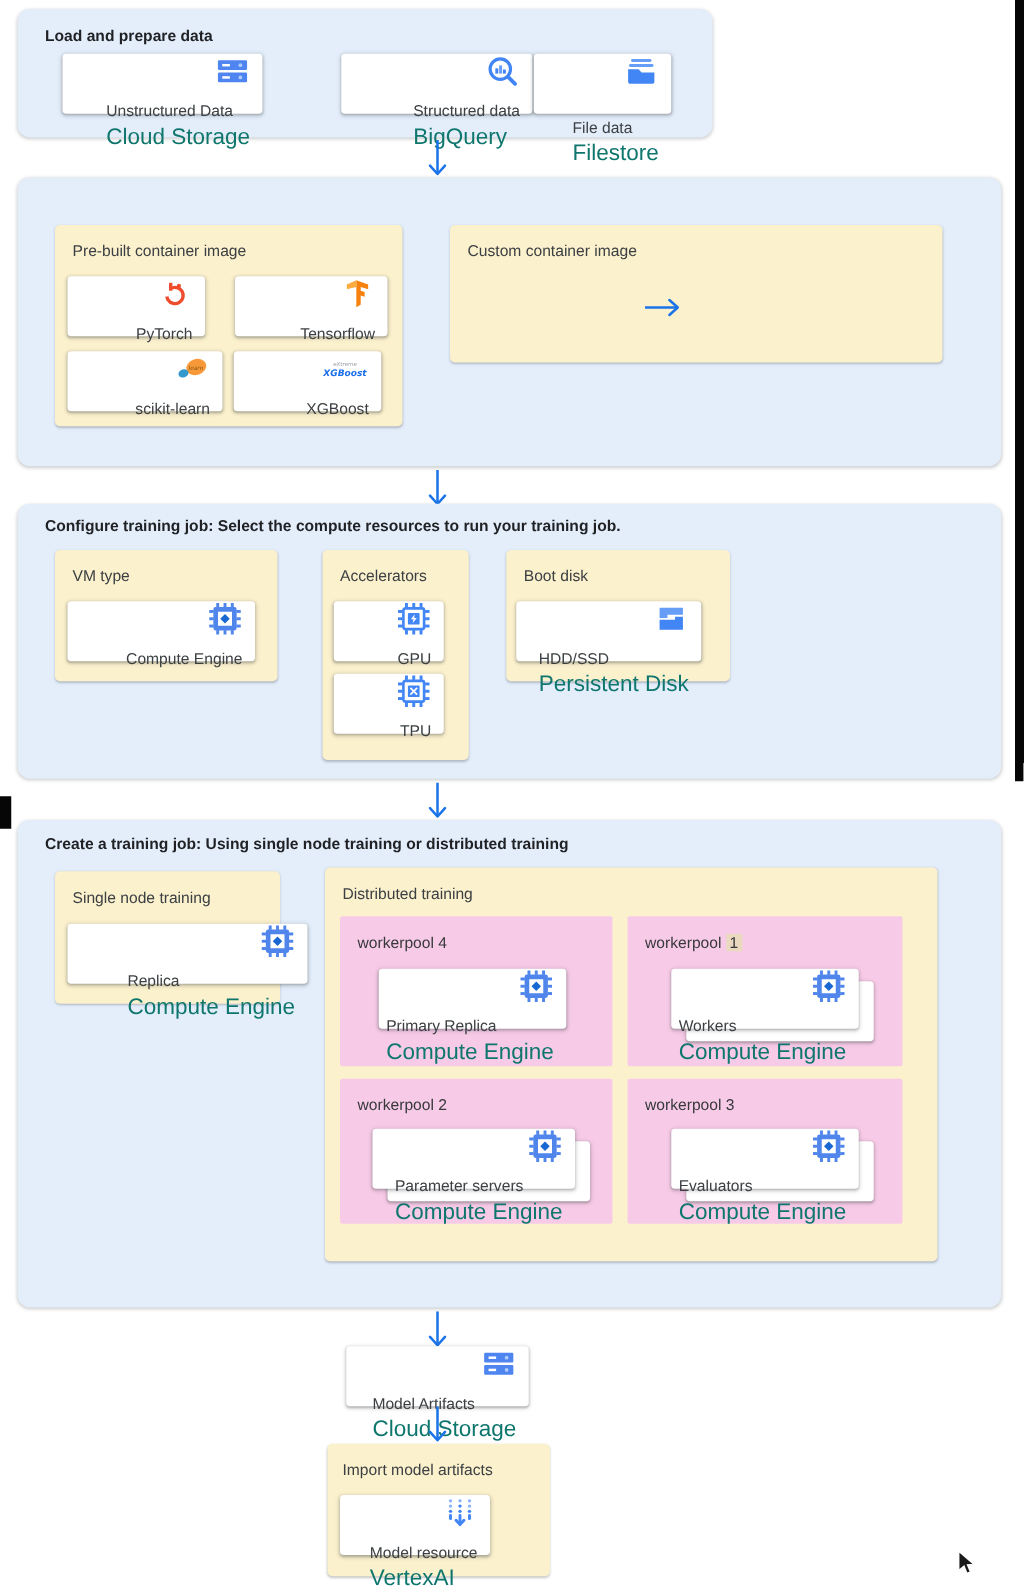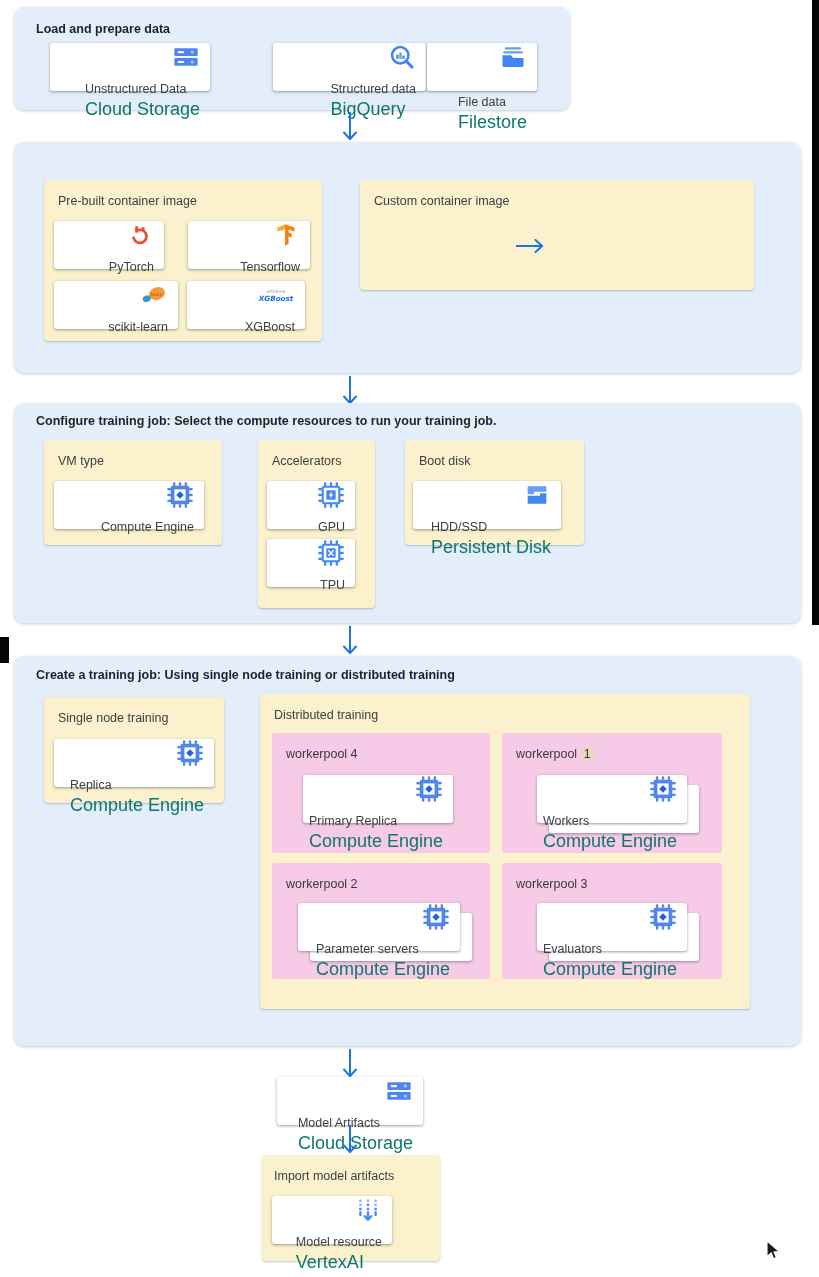--- a/index.html
+++ b/index.html
@@ -300,21 +300,21 @@
         <div class="panel-label"><span>workerpool</span> <span class="hl">1</span></div>
       </div>
       <div class="pink" style="left:12px;top:169px;width:218px;height:116px;">
         <div class="panel-label">workerpool 2</div>
       </div>
       <div class="pink" style="left:242px;top:169px;width:220px;height:116px;">
         <div class="panel-label">workerpool 3</div>
       </div>
     </div>
   </div>
-  <div class="card" style="left:54px;top:739px;width:160px;height:48px;">
+  <div class="card" style="left:54px;top:739px;width:192px;height:48px;">
     <span class="ic">
         <svg viewBox="0 0 24 24">
           <g fill="#5086ec">
   <rect x="6" y="1.2" width="2" height="3"></rect>
             <rect x="11" y="1.2" width="2" height="3"></rect>
             <rect x="16" y="1.2" width="2" height="3"></rect>
   <rect x="6" y="19.8" width="2" height="3"></rect>
             <rect x="11" y="19.8" width="2" height="3"></rect>
             <rect x="16" y="19.8" width="2" height="3"></rect>
   <rect x="1.2" y="6" width="3" height="2"></rect>

